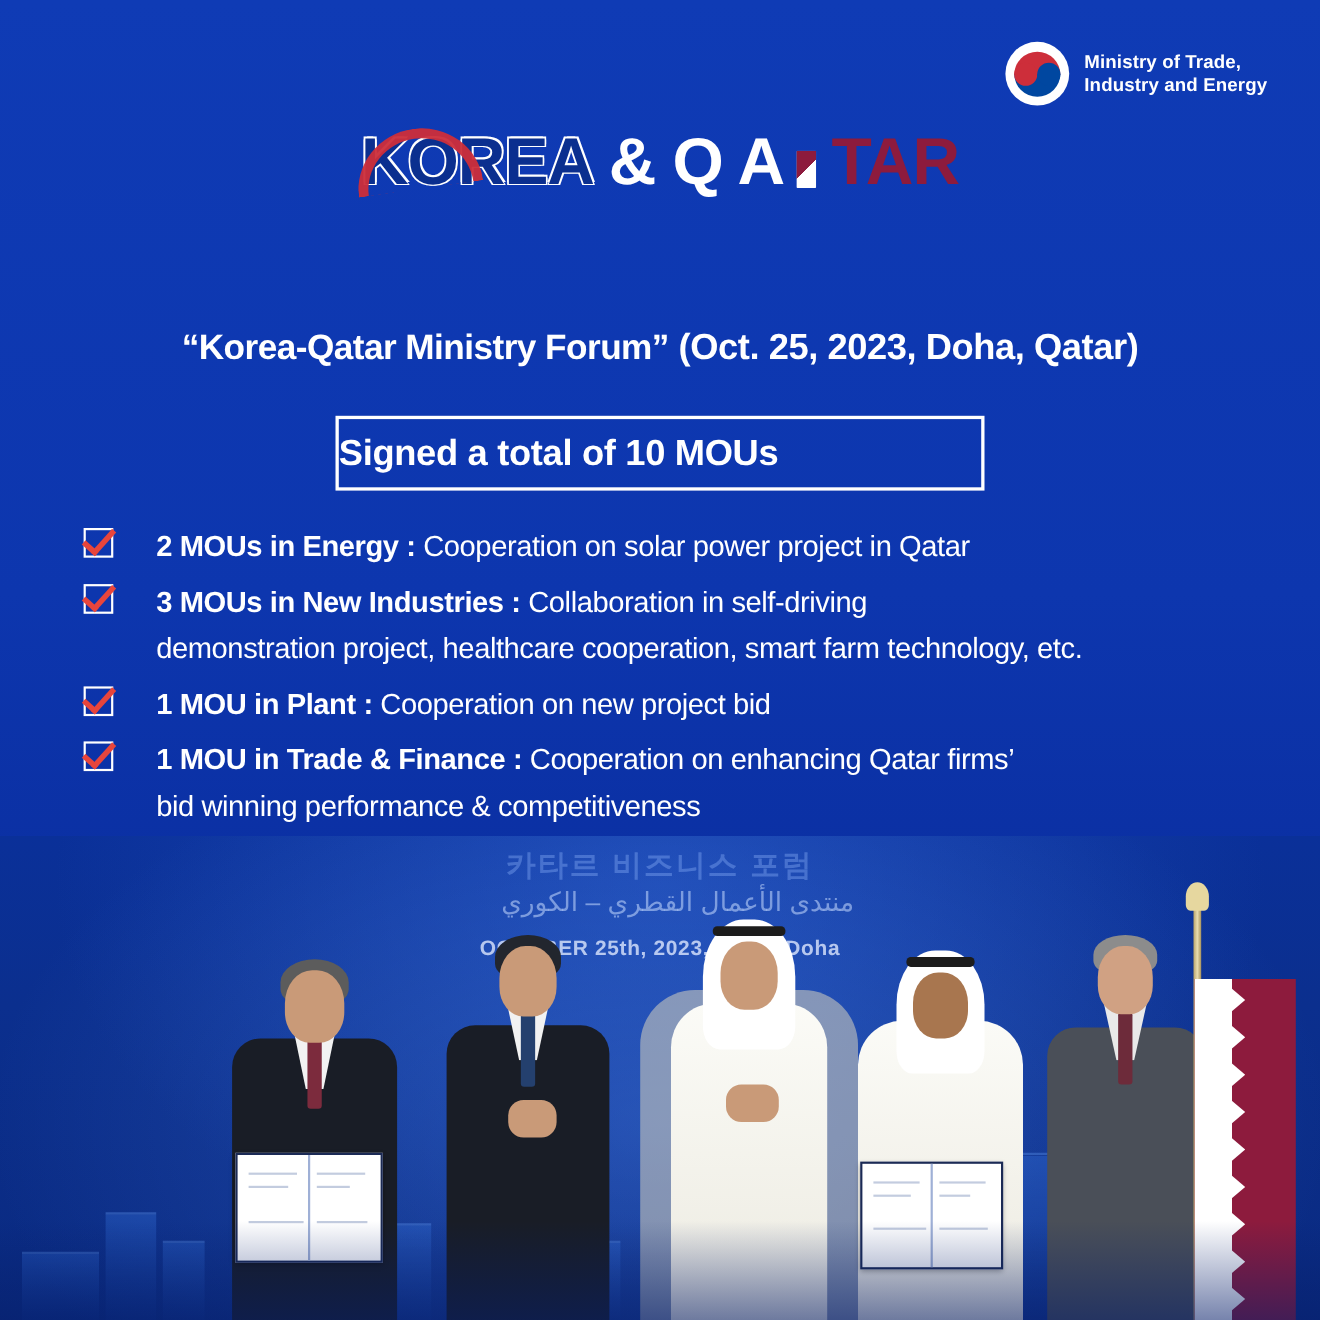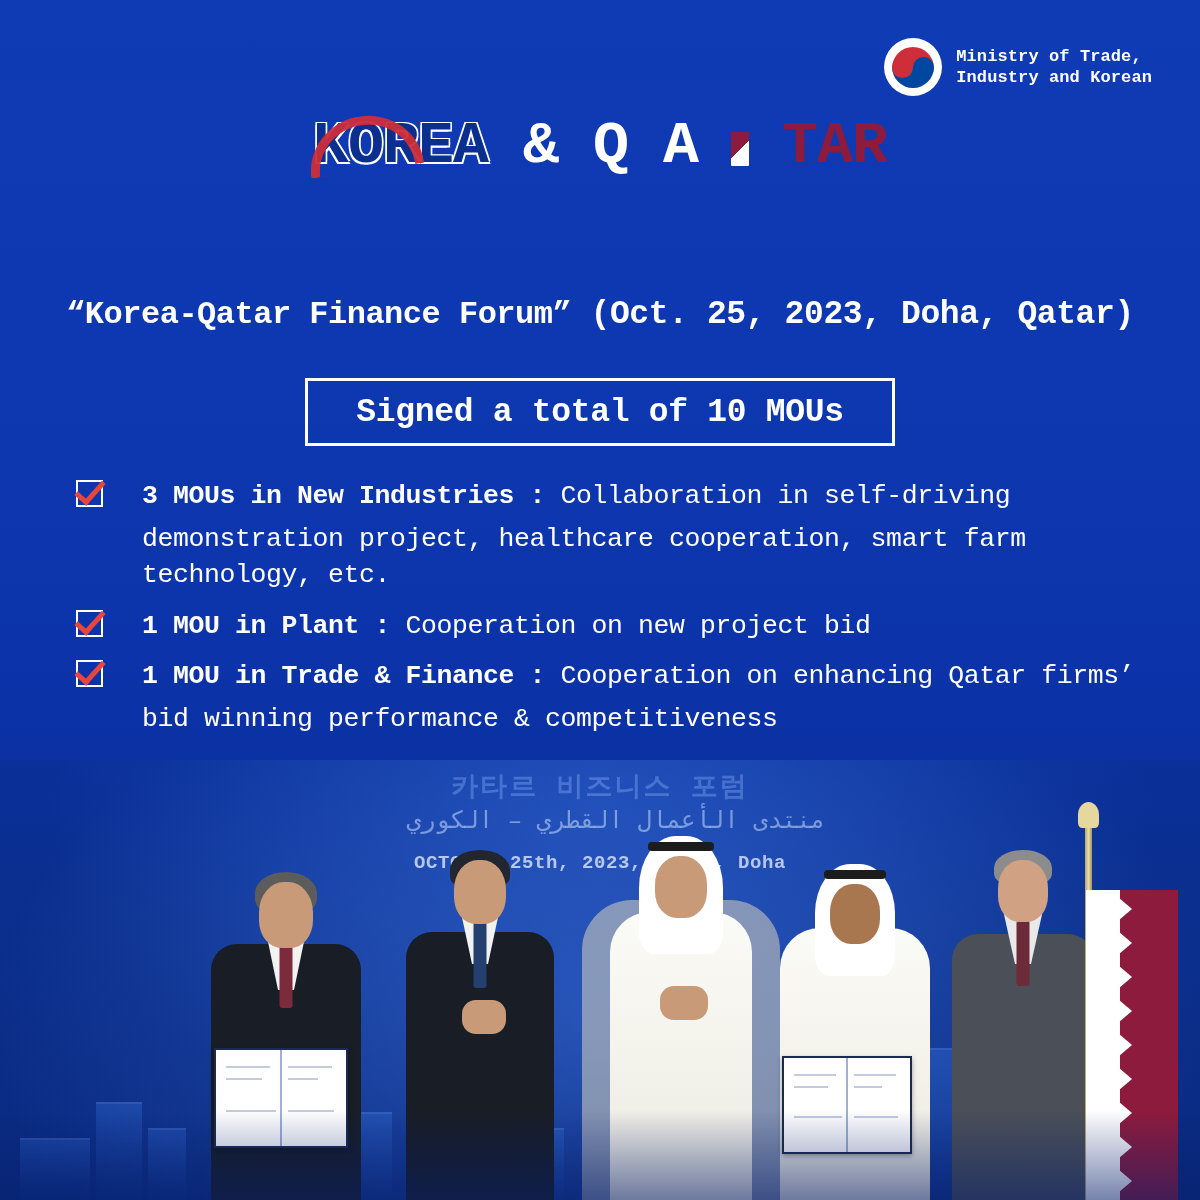--- a/index.html
+++ b/index.html
@@ -6,21 +6,21 @@
     margin: 0;
     padding: 0;
     background: #0a2fa0;
   }
   .card {
     position: relative;
     width: 1200px;
     height: 1200px;
     overflow: hidden;
     background: linear-gradient(180deg, #0f3bb5 0%, #0d36ae 45%, #0a2ea0 72%, #082a96 100%);
-    font-family: Liberation Mono, monospace;
+    font-family: Liberation Sans, sans-serif;
     color: #ffffff;
   }
 
   
   .ministry {
     position: absolute;
     top: 38px;
     right: 48px;
     display: flex;
     align-items: center;
@@ -162,21 +162,21 @@
   .count-box {
     position: absolute;
     top: 378px;
     left: 50%;
     transform: translateX(-50%);
     width: 584px;
     height: 62px;
     border: 3px solid #ffffff;
     display: flex;
     align-items: center;
-    justify-content: center;
+    justify-content: flex-start;
     font-size: 33px;
     font-weight: bold;
     letter-spacing: -.3px;
   }
 
   
   .bullets {
     position: absolute;
     top: 478px;
     left: 70px;
@@ -451,47 +451,51 @@
 
   <div class="ministry">
     <div class="ministry-mark">
       <div class="taeguk-red"></div>
       <div class="taeguk-blue"></div>
       <div class="dot-r"></div>
       <div class="dot-b"></div>
     </div>
     <div class="ministry-text">
       <div>Ministry of Trade,</div>
-      <div>Industry and Korean</div>
+      <div>Industry and Energy</div>
     </div>
   </div>
 
   <div class="title-row">
     <span class="t-korea">
       <span class="swash"></span>
       <span>KOREA</span>
     </span>
     <span class="t-amp">&amp;</span>
     <span class="t-qatar-white">Q</span>
     <span class="t-qatar-white">A</span>
     <span class="qatar-flag-bit"></span>
     <span class="t-qatar-red">TAR</span>
   </div>
 
 
   <div class="forum">
-    <span class="name">“Korea-Qatar Finance Forum”</span><span class="meta"> (Oct. 25, 2023, Doha, Qatar)</span>
+    <span class="name">“Korea-Qatar Ministry Forum”</span><span class="meta"> (Oct. 25, 2023, Doha, Qatar)</span>
   </div>
 
   <div class="count-box">
     <span>Signed a total of 10 MOUs</span>
   </div>
 
   <div class="bullets">
 
+    <div class="bullet">
+      <span class="check"></span>
+      <b>2 MOUs in Energy : </b><span class="rest">Cooperation on solar power project in Qatar</span>
+    </div>
 
     <div class="bullet">
       <span class="check"></span>
       <b>3 MOUs in New Industries : </b><span class="rest">Collaboration in self-driving</span>
       <span class="cont">demonstration project, healthcare cooperation, smart farm technology, etc.</span>
     </div>
 
     <div class="bullet">
       <span class="check"></span>
       <b>1 MOU in Plant : </b><span class="rest">Cooperation on new project bid</span>

